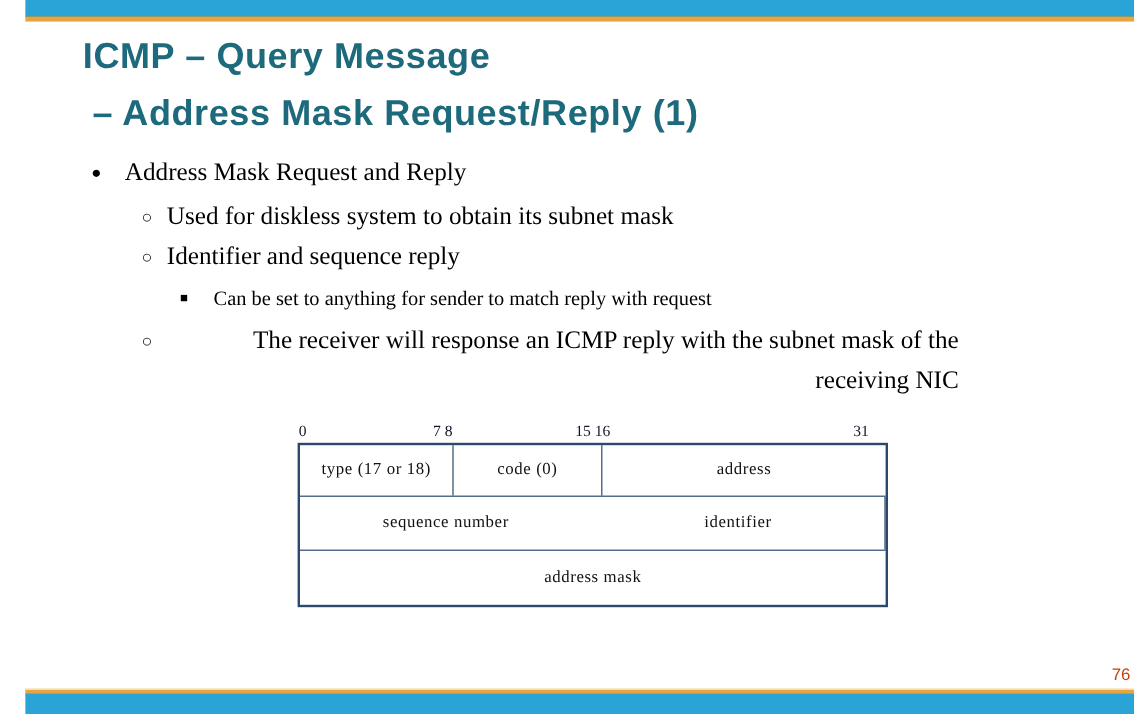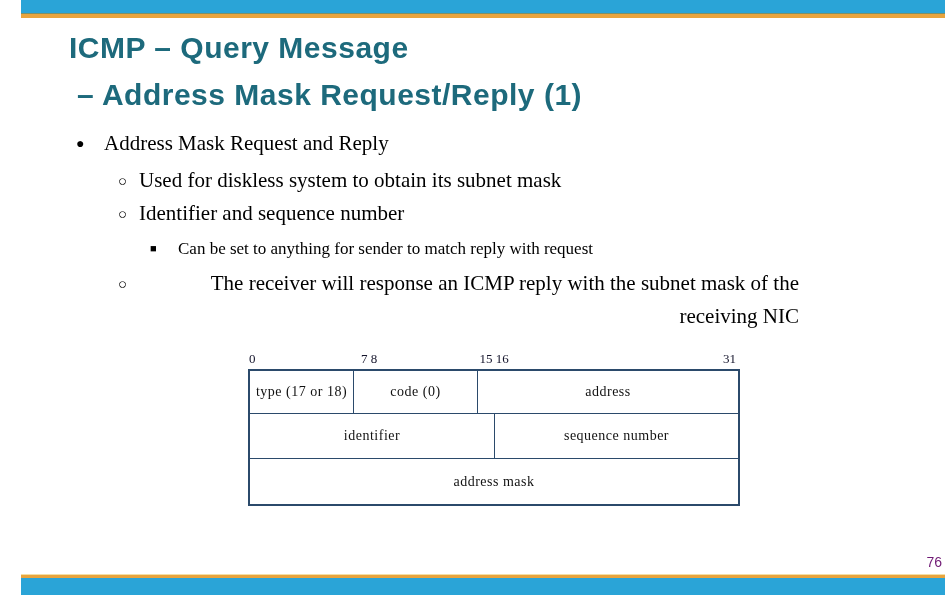--- a/index.html
+++ b/index.html
@@ -32,39 +32,39 @@
   .b4 { left: 97px;  top: 267px; font-size: 21px; white-space: normal; width: 740px; line-height: 33px; }
   .b4 .btext { display: inline-block; width: 660px; vertical-align: top; text-align: right; }
 
   
   .diagram { position: absolute; left: 227px; top: 351px; width: 492px; }
   .bits { position: relative; height: 18px; font-size: 13px; color: #14142b; }
   .bit { position: absolute; top: 0; white-space: pre; }
   .bit-0  { left: 1px; }
   .bit-78 { left: 121px; transform: translateX(-50%); }
   .bit-1516 { left: 246px; transform: translateX(-50%); }
-  .bit-31 { right: 4px; }
+  .bit-31 { right: 16px; }
   .ptable { border: 2px solid #2B4A6B; width: 488px; }
   .prow { display: flex; }
   .prow.r1, .prow.r2 { border-bottom: 1.5px solid #2B4A6B; }
   .pcell { display: flex; align-items: center; justify-content: center;
            font-size: 14px; color: #111; letter-spacing: 0.5px; box-sizing: border-box; }
   .r1 .pcell { height: 42px; }
   .r2 .pcell { height: 44px; }
   .r3 .pcell { height: 45px; }
-  .c-type { width: 104px; border-right: 1.5px solid #2B4A6B; }
+  .c-type { width: 128px; border-right: 1.5px solid #2B4A6B; }
   .c-code { width: 124px; border-right: 1.5px solid #2B4A6B; }
   .c-checksum { flex: 1; }
   .c-id { width: 245px; border-right: 1.5px solid #2B4A6B; }
   .c-seq { flex: 1; }
   .c-mask { width: 100%; }
 
   
   .page-num { position: absolute; top: 554px; right: 24px; font-family: "Liberation Sans", sans-serif;
-              font-size: 14px; color: #701a75; }
+              font-size: 14px; color: #c2410c; }
 </style>
 </head>
 <body>
 
 <div class="slide">
 
   <div class="bar-top-blue"></div>
   <div class="bar-top-gold"></div>
 
   <h1 class="title">
@@ -74,21 +74,21 @@
 
   <div class="bullet b1">
     <span class="marker">○</span><span class="btext">Used for diskless system to obtain its subnet mask</span>
   </div>
 
   <div class="bullet b0">
     <span class="marker">●</span><span class="btext">Address Mask Request and Reply</span>
   </div>
 
   <div class="bullet b2">
-    <span class="marker">○</span><span class="btext">Identifier and sequence number</span>
+    <span class="marker">○</span><span class="btext">Identifier and sequence reply</span>
   </div>
 
   <div class="bullet b3">
     <span class="marker">■</span><span class="btext">Can be set to anything for sender to match reply with request</span>
   </div>
 
   <div class="bullet b4">
     <span class="marker">○</span><span class="btext">The receiver will response an ICMP reply with the subnet mask of the receiving NIC</span>
   </div>
 
@@ -99,22 +99,22 @@
       <span class="bit bit-1516">15 16</span>
       <span class="bit bit-31">31</span>
     </div>
     <div class="ptable">
       <div class="prow r1">
         <div class="pcell c-type">type (17 or 18)</div>
         <div class="pcell c-code">code (0)</div>
         <div class="pcell c-checksum">address</div>
       </div>
       <div class="prow r2">
+        <div class="pcell c-seq">sequence number</div>
         <div class="pcell c-id">identifier</div>
-        <div class="pcell c-seq">sequence number</div>
       </div>
       <div class="prow r3">
         <div class="pcell c-mask">address mask</div>
       </div>
     </div>
   </div>
 
   <div class="page-num">76</div>
 
   <div class="bar-bottom-gold"></div>

